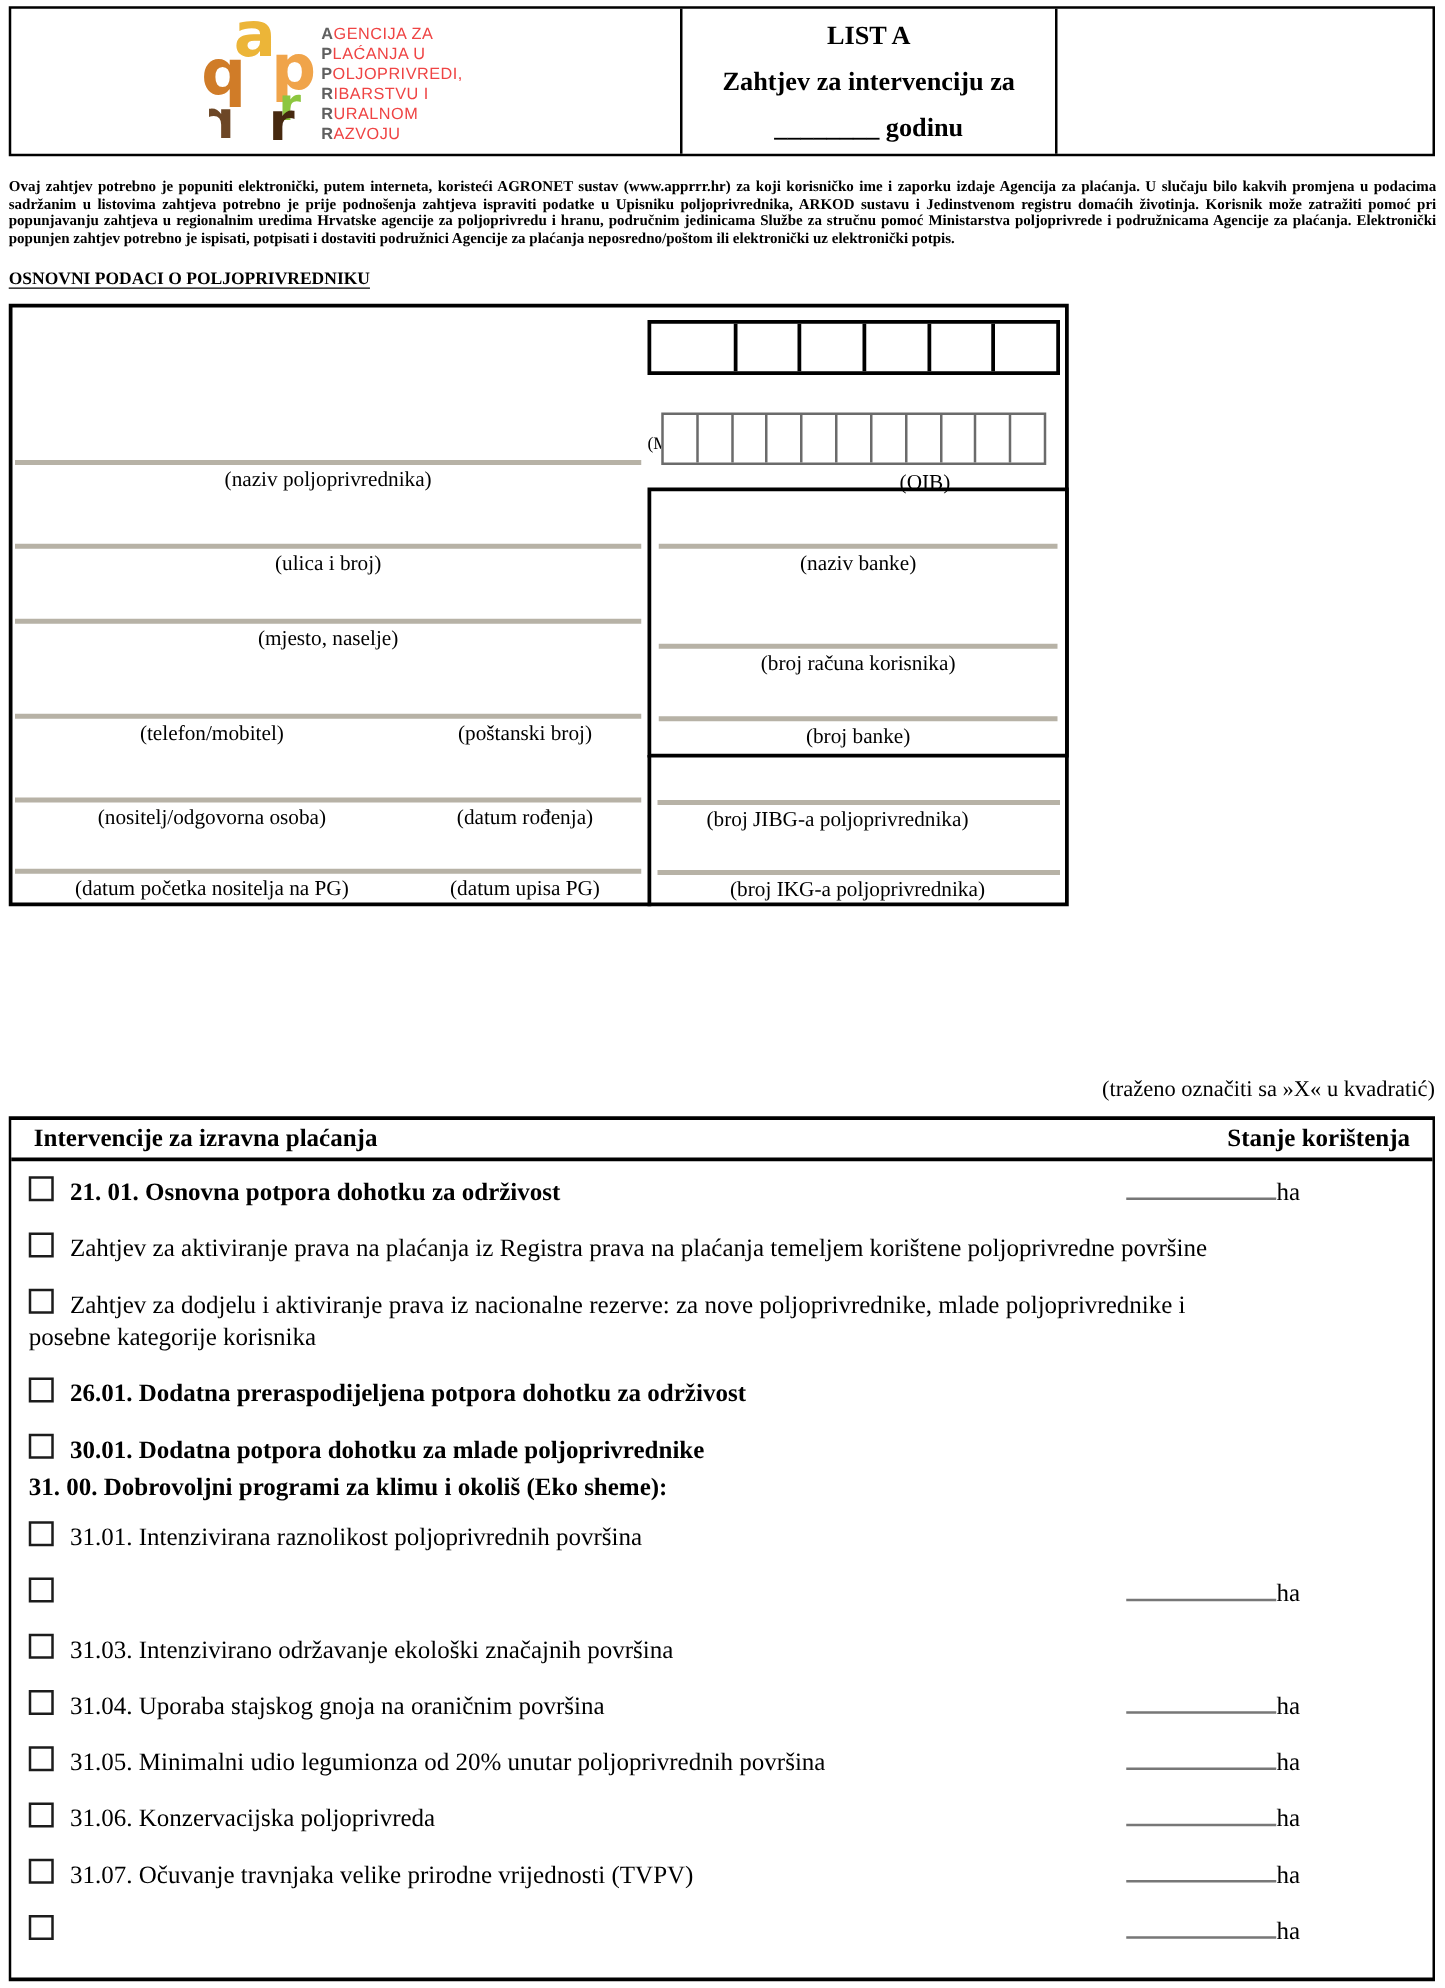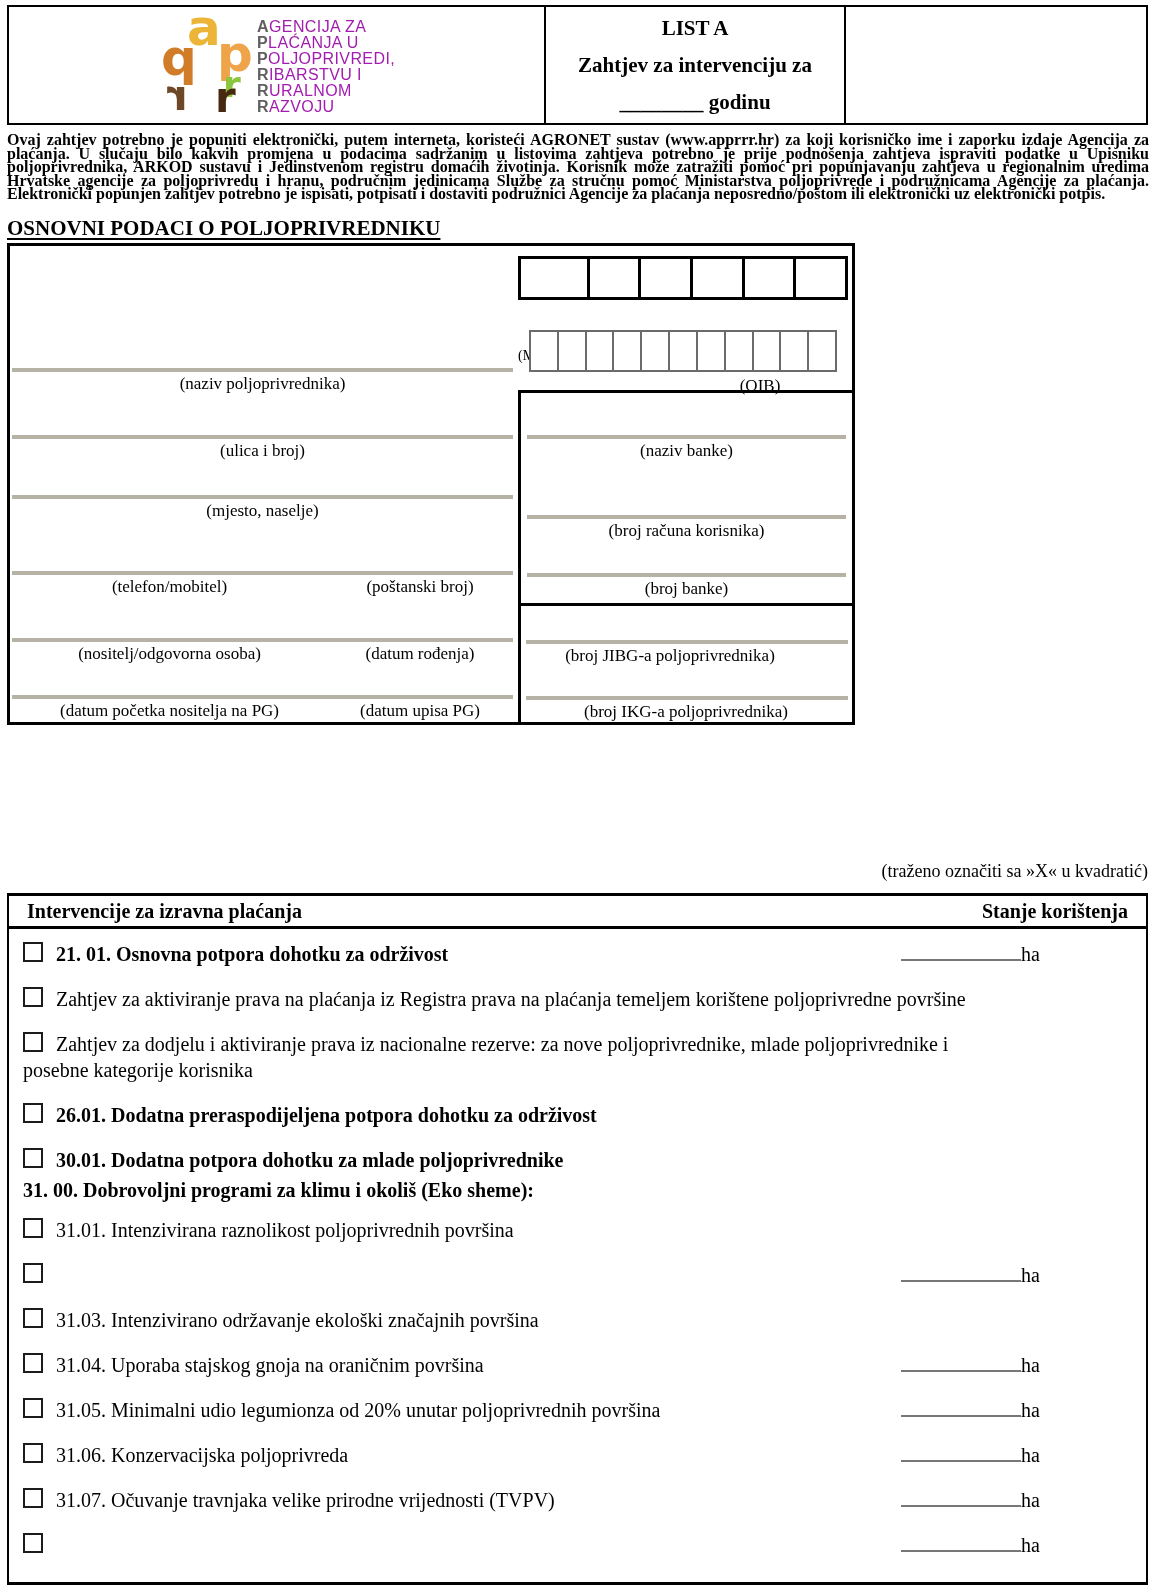--- a/index.html
+++ b/index.html
@@ -21,48 +21,48 @@
   .fl{position:absolute;line-height:1;}
   .f0{font-size:50px;left:28px;top:-6px;}
   .f1{font-size:50px;left:58px;top:20px;}
   .f2{font-size:50px;left:2px;top:24px;}
   .f3{font-size:36px;left:64px;top:58px;}
   .f4{font-size:42px;left:8px;top:66px;transform:scaleX(-1);}
   .f5{font-size:42px;left:56px;top:68px;}
 
   .logo-text{position:absolute;left:248px;top:12px;
              font-family:"Liberation Sans","DejaVu Sans",sans-serif;
-             font-size:16px;line-height:16px;letter-spacing:.4px;color:#a21caf;}
+             font-size:13px;line-height:16px;letter-spacing:.4px;color:#ef4444;}
   .logo-line{display:block;}
   .logo-line::first-letter{font-weight:bold;color:#606060;}
 
   
-  .intro{position:absolute;left:7px;top:133px;width:1142px;
-         font-weight:bold;font-size:16px;line-height:13.6px;text-align:justify;}
-
-  
-  .sec-heading{position:absolute;left:7px;top:216px;font-weight:bold;font-size:21px;
+  .intro{position:absolute;left:7px;top:143px;width:1142px;
+         font-weight:bold;font-size:12px;line-height:13.6px;text-align:justify;}
+
+  
+  .sec-heading{position:absolute;left:7px;top:216px;font-weight:bold;font-size:14px;
                text-decoration:underline;text-underline-offset:3px;}
 
   .form-box{position:absolute;left:7px;top:243px;width:848px;height:482px;
             border:3px solid #000;box-sizing:border-box;}
   .fline{position:absolute;height:4px;background:#b7b2a6;}
   .flabel{position:absolute;font-size:17px;text-align:center;}
 
   .mibpg-row{position:absolute;left:508px;top:10px;width:330px;height:44px;
              border:3px solid #000;display:flex;box-sizing:border-box;background:#fff;}
   .mibpg-row>div{flex:1;border-left:3px solid #000;}
   .mibpg-row>div:first-child{flex:1.35;border-left:none;}
   .mibpg-label{position:absolute;left:508px;top:58px;width:282px;text-align:left;font-size:14px;margin-top:44px;}
 
   .oib-row{position:absolute;left:519px;top:84px;width:308px;height:42px;
            border:2px solid #6b6b6b;display:flex;box-sizing:border-box;background:#fff;}
   .oib-row>div{flex:1;border-left:2px solid #6b6b6b;}
   .oib-row>div:first-child{border-left:none;}
-  .oib-label{position:absolute;left:650px;top:130px;width:200px;text-align:center;font-size:17px;}
+  .oib-label{position:absolute;left:630px;top:130px;width:200px;text-align:center;font-size:17px;}
 
   .bank-box{position:absolute;left:508px;top:144px;width:337px;height:216px;
             border:3px solid #000;box-sizing:border-box;}
   .vline{position:absolute;left:508px;top:358px;width:3px;height:121px;background:#000;}
 
   
   .note{position:absolute;left:7px;top:861px;width:1141px;text-align:right;font-size:18px;}
   .int-table{position:absolute;left:7px;top:893px;width:1141px;height:692px;
              border:2px solid #000;border-top:3px solid #000;border-bottom:3px solid #000;
              box-sizing:border-box;}

